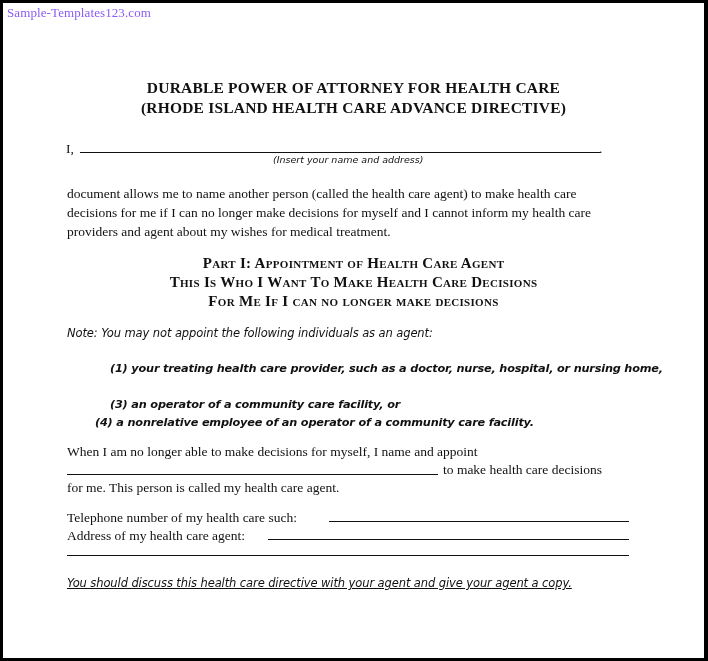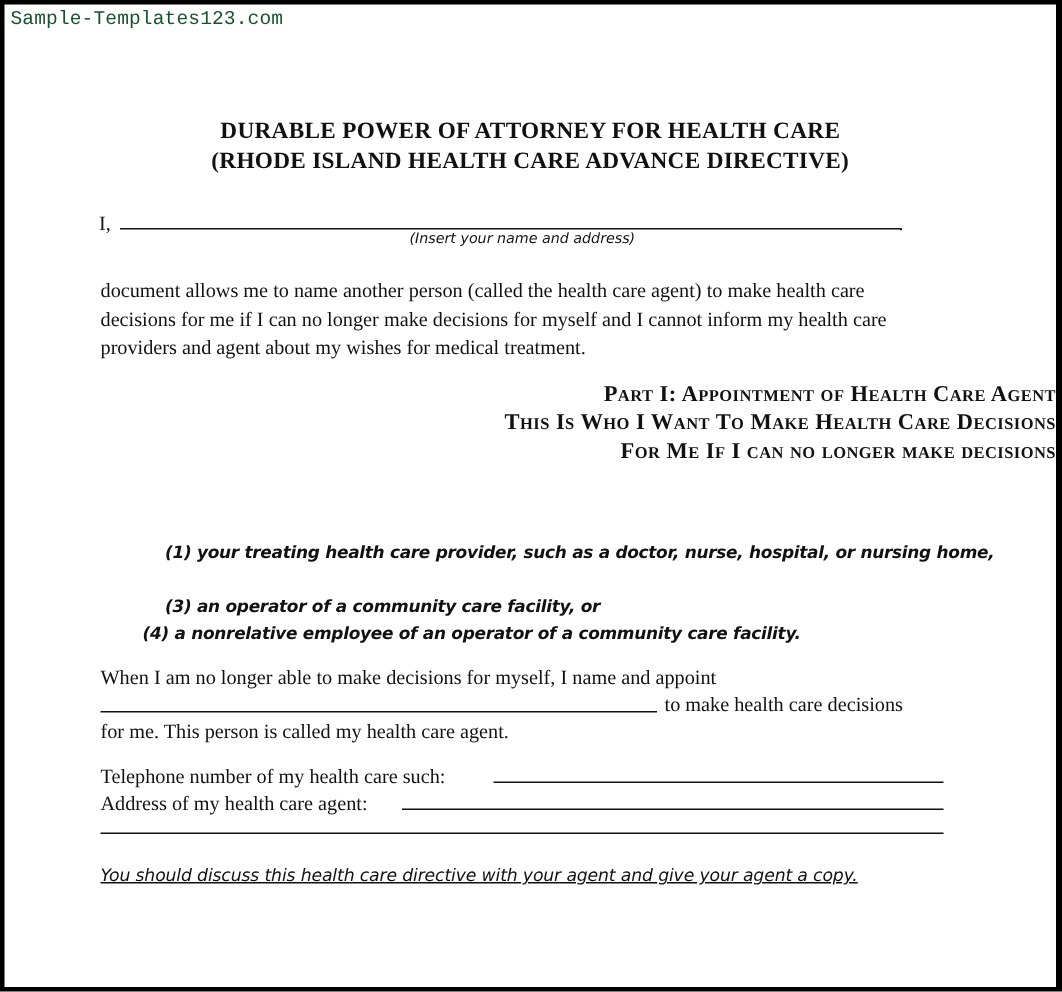--- a/index.html
+++ b/index.html
@@ -6,38 +6,38 @@
     body {
       width: 708px; height: 661px; background: #000; position: relative; overflow: hidden;
     }
     .page {
       position: absolute; left: 3px; top: 3px; width: 701px; height: 655px;
       background: #fff; overflow: hidden;
       font-family: "Liberation Serif", serif; color: #111;
     }
     .watermark {
       position: absolute; left: 4px; top: 2px;
-      font-family: Liberation Mono, monospace; font-size: 13px; color: #14532d;
+      font-family: Liberation Serif, serif; font-size: 13px; color: #8b5cf6;
       letter-spacing: 0.1px;
       text-align: center;
     }
     .title {
       position: absolute; left: 0; width: 701px; text-align: center;
       font-weight: bold; font-size: 15.5px; line-height: 21px; letter-spacing: 0.2px;
     }
     .title.t1 { top: 74px; }
     .title.t2 { top: 94px; }
     .abs { position: absolute; white-space: nowrap; }
     .body-text { font-size: 13.5px; line-height: 19px; }
     .line { position: absolute; border-bottom: 1.4px solid #111; height: 0; }
     .hint {
       font-family: "DejaVu Sans", sans-serif; font-style: italic; font-size: 9.5px;
     }
     .smallcaps-head {
-      position: absolute; left: 0; width: 701px; text-align: right;
+      position: absolute; left: 0; width: 701px; text-align: center;
       font-weight: bold; font-variant: small-caps; font-size: 15px; line-height: 20px;
       letter-spacing: 0.3px;
     }
     .note {
       font-family: "DejaVu Sans", sans-serif; font-style: italic; font-size: 11.5px;
       letter-spacing: -0.1px;
     }
     .list-item {
       font-family: "DejaVu Sans", sans-serif; font-style: italic; font-weight: bold;
       font-size: 11.3px; letter-spacing: -0.2px;
@@ -63,20 +63,21 @@
   <span class="abs hint" style="left:270px; top:151px;">(Insert your name and address)</span>
 
   <div class="abs body-text" style="left:64px; top:181px;">document allows me to name another person (called the health care agent) to make health care</div>
   <div class="abs body-text" style="left:64px; top:200px;">decisions for me if I can no longer make decisions for myself and I cannot inform my health care</div>
   <div class="abs body-text" style="left:64px; top:219px;">providers and agent about my wishes for medical treatment.</div>
 
   <div class="smallcaps-head" style="top:250px;">Part I:  Appointment of Health Care Agent</div>
   <div class="smallcaps-head" style="top:269px;">This Is Who I Want To Make Health Care Decisions</div>
   <div class="smallcaps-head" style="top:288px;">For Me If I can no longer make decisions</div>
 
+  <div class="abs note" style="left:64px; top:323px;">Note: You may not appoint the following individuals as an agent:</div>
 
   <div class="abs list-item" style="left:107px; top:359px;">(1) your treating health care provider, such as a doctor, nurse, hospital, or nursing home,</div>
   <div class="abs list-item" style="left:107px; top:395px;">(3) an operator of a community care facility, or</div>
   <div class="abs list-item" style="left:92px; top:413px;">(4) a nonrelative employee of an operator of a  community care facility.</div>
 
   <div class="abs body-text" style="left:64px; top:439px;">When I am no longer able to make decisions for myself, I name and appoint</div>
   <div class="line" style="left:64px; top:471px; width:371px;"></div>
   <div class="abs body-text" style="left:440px; top:457px;">to make health care decisions</div>
   <div class="abs body-text" style="left:64px; top:475px;">for me.  This person is called my health care agent.</div>
 

